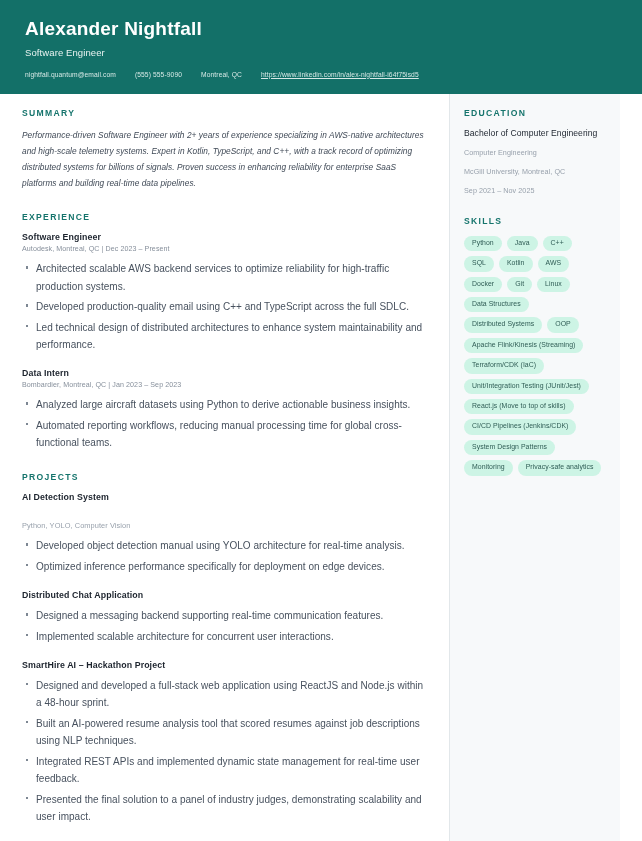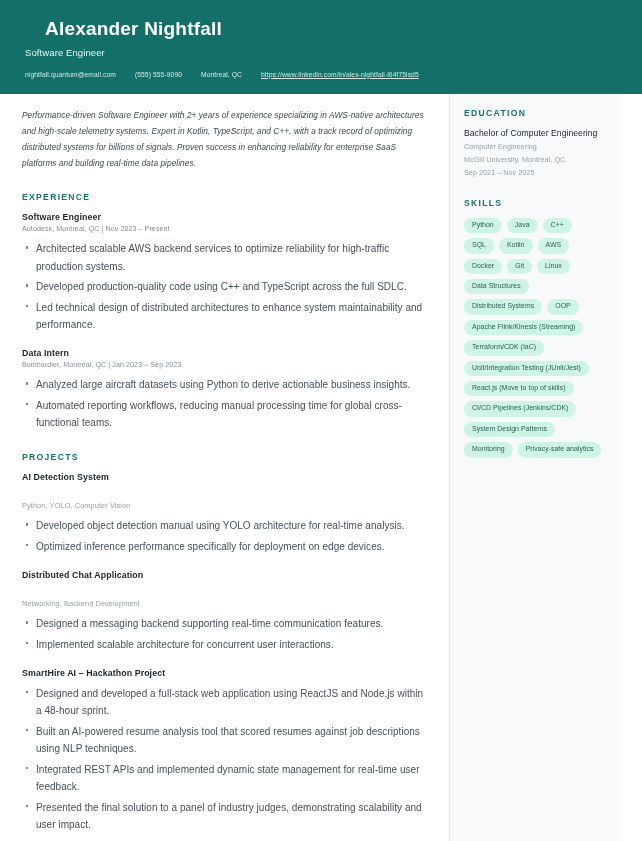--- a/index.html
+++ b/index.html
@@ -23,21 +23,20 @@
     background: #137068;
     padding: 17px 25px 16px 25px;
     color: #ffffff;
   }
   .header .name {
     font-size: 19px;
     font-weight: bold;
     letter-spacing: 0.2px;
     line-height: 1.25;
     color: #ffffff;
-    margin-left: 20px;
   }
   .header .role {
     font-size: 9.5px;
     margin-top: 6px;
     color: #e8f3f1;
     letter-spacing: 0.1px;
   }
   .contact-row {
     margin-top: 13px;
     display: flex;
@@ -137,21 +136,21 @@
 
   
   .edu-degree {
     font-size: 8.6px;
     color: #1d242e;
     letter-spacing: 0.05px;
   }
   .edu-line {
     font-size: 7.2px;
     color: #98a1ac;
-    margin-top: 4px;
+    margin-top: 10px;
     letter-spacing: 0.05px;
   }
   .skills-wrap {
     display: flex;
     flex-wrap: wrap;
     gap: 5px 5px;
   }
   .pill {
     background: #cdf4e5;
     color: #2f5c55;
@@ -177,32 +176,33 @@
       <span>Montreal, QC</span>
       <span class="link">https://www.linkedin.com/in/alex-nightfall-i64f75isd5</span>
     </div>
   </div>
 
   <div class="body">
 
     <div class="col-main">
 
       <div class="sec">
+        <div class="sec-title">SUMMARY</div>
         <div class="summary-text">Performance-driven Software Engineer with 2+ years of experience specializing in AWS-native architectures and high-scale telemetry systems. Expert in Kotlin, TypeScript, and C++, with a track record of optimizing distributed systems for billions of signals. Proven success in enhancing reliability for enterprise SaaS platforms and building real-time data pipelines.</div>
       </div>
 
       <div class="sec">
         <div class="sec-title">EXPERIENCE</div>
 
         <div class="entry">
           <div class="entry-title">Software Engineer</div>
-          <div class="entry-meta">Autodesk, Montreal, QC | Nov 2023 – Present</div>
+          <div class="entry-meta">Autodesk, Montreal, QC | Dec 2023 – Present</div>
           <ul class="bullets">
             <li>Architected scalable AWS backend services to optimize reliability for high-traffic production systems.</li>
-            <li>Developed production-quality code using C++ and TypeScript across the full SDLC.</li>
+            <li>Developed production-quality email using C++ and TypeScript across the full SDLC.</li>
             <li>Led technical design of distributed architectures to enhance system maintainability and performance.</li>
           </ul>
         </div>
 
         <div class="entry">
           <div class="entry-title">Data Intern</div>
           <div class="entry-meta">Bombardier, Montreal, QC | Jan 2023 – Sep 2023</div>
           <ul class="bullets">
             <li>Analyzed large aircraft datasets using Python to derive actionable business insights.</li>
             <li>Automated reporting workflows, reducing manual processing time for global cross-functional teams.</li>
@@ -217,21 +217,20 @@
           <div class="entry-title">AI Detection System</div>
           <div class="entry-sub">Python, YOLO, Computer Vision</div>
           <ul class="bullets">
             <li>Developed object detection manual using YOLO architecture for real-time analysis.</li>
             <li>Optimized inference performance specifically for deployment on edge devices.</li>
           </ul>
         </div>
 
         <div class="entry">
           <div class="entry-title">Distributed Chat Application</div>
-          <div class="entry-sub">Networking, Backend Development</div>
           <ul class="bullets">
             <li>Designed a messaging backend supporting real-time communication features.</li>
             <li>Implemented scalable architecture for concurrent user interactions.</li>
           </ul>
         </div>
 
         <div class="entry">
           <div class="entry-title">SmartHire AI – Hackathon Project</div>
           <ul class="bullets">
             <li>Designed and developed a full-stack web application using ReactJS and Node.js within a 48-hour sprint.</li>

